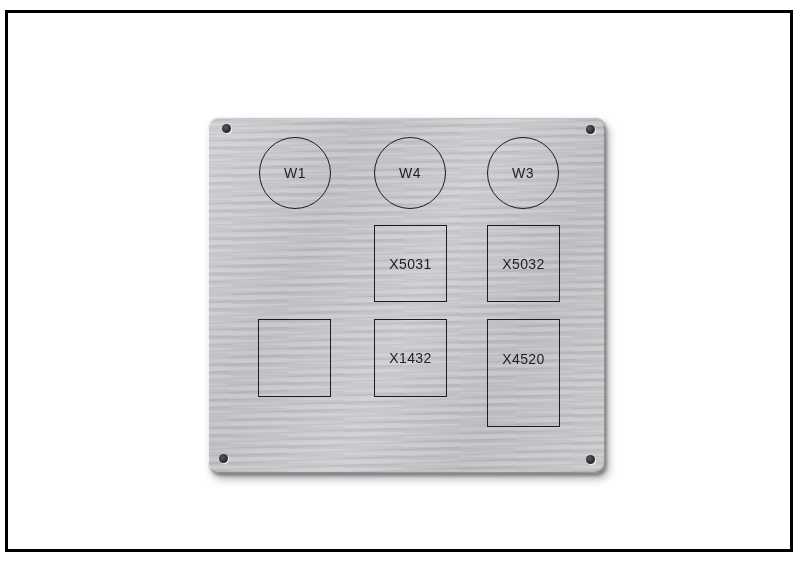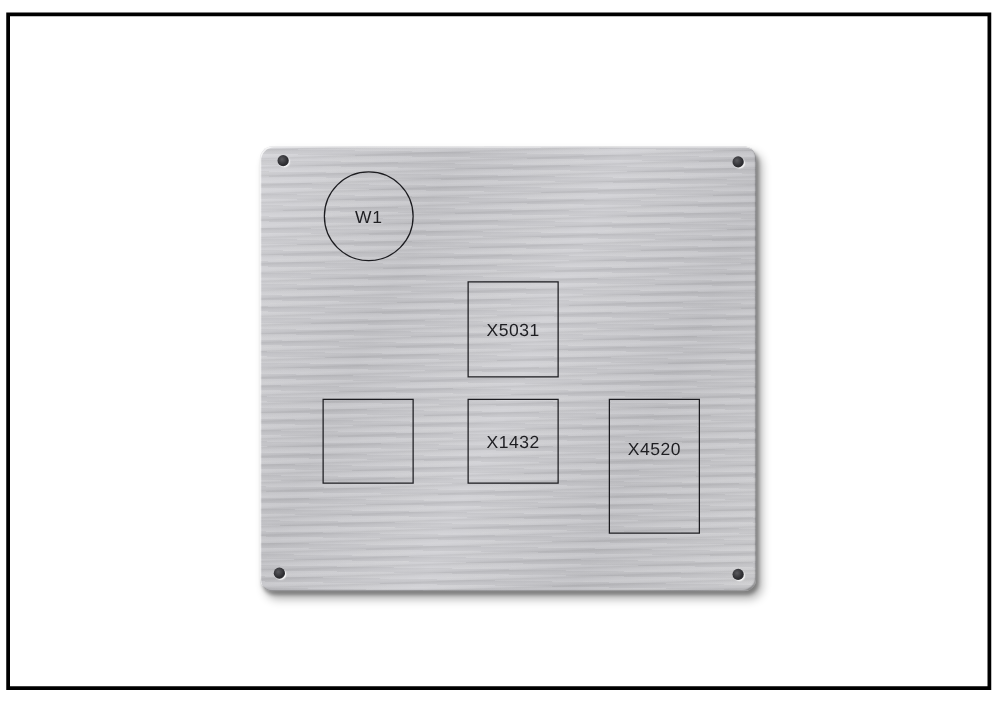--- a/index.html
+++ b/index.html
@@ -62,21 +62,21 @@
     letter-spacing:0.4px;
   }
   .circle{
     width:72px;height:72px;border-radius:50%;top:20px;
   }
   .circle.c1{left:51px;}
   .circle.c2{left:166px;}
   .circle.c3{left:279px;}
   .sq{width:73px;}
   .r2{top:108px;height:77px;}
-  .r3{top:202px;height:68px;align-items:center;}
+  .r3{top:202px;height:78px;align-items:center;}
   .c1.sq{left:50px;}
   .c2.sq{left:166px;}
   .c3.sq{left:279px;}
   .tall{top:202px;height:108px;align-items:flex-start;}
   .tall .tall-label{
     height:77px;width:100%;
     display:flex;align-items:center;justify-content:center;
   }
 </style>
 </head>
@@ -86,23 +86,32 @@
   <div class="plate">
 
     <div class="hole tl"></div>
     <div class="hole tr"></div>
     <div class="hole bl"></div>
     <div class="hole br"></div>
 
     <div class="cutout circle c1">
       <span>W1</span>
     </div>
+    <div class="cutout circle c2">
+      <span>W4</span>
+    </div>
+    <div class="cutout circle c3">
+      <span>W3</span>
+    </div>
 
     <div class="cutout sq r2 c2">
       <span>X5031</span>
+    </div>
+    <div class="cutout sq r2 c3">
+      <span>X5032</span>
     </div>
 
     <div class="cutout sq r3 c1">
       <span></span>
     </div>
     <div class="cutout sq r3 c2">
       <span>X1432</span>
     </div>
     <div class="cutout sq tall c3">
       <span class="tall-label">X4520</span>

